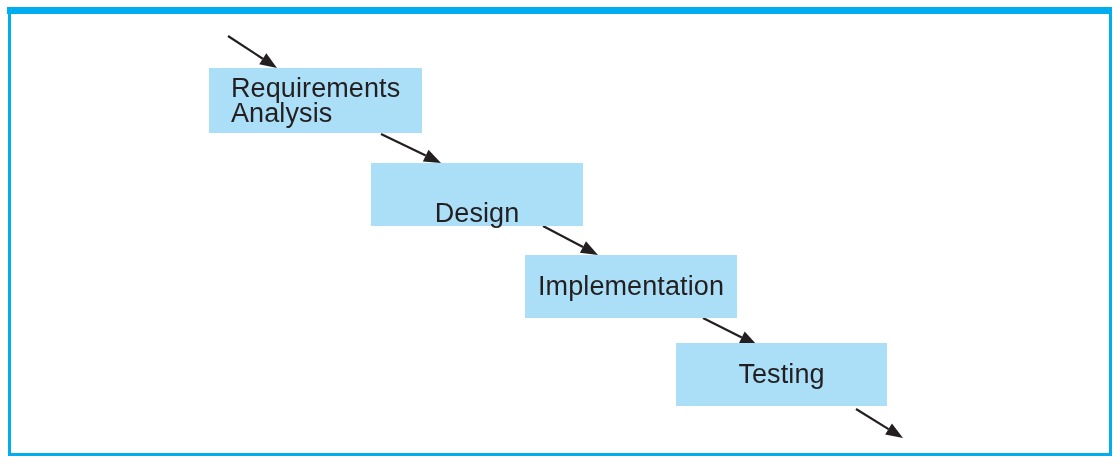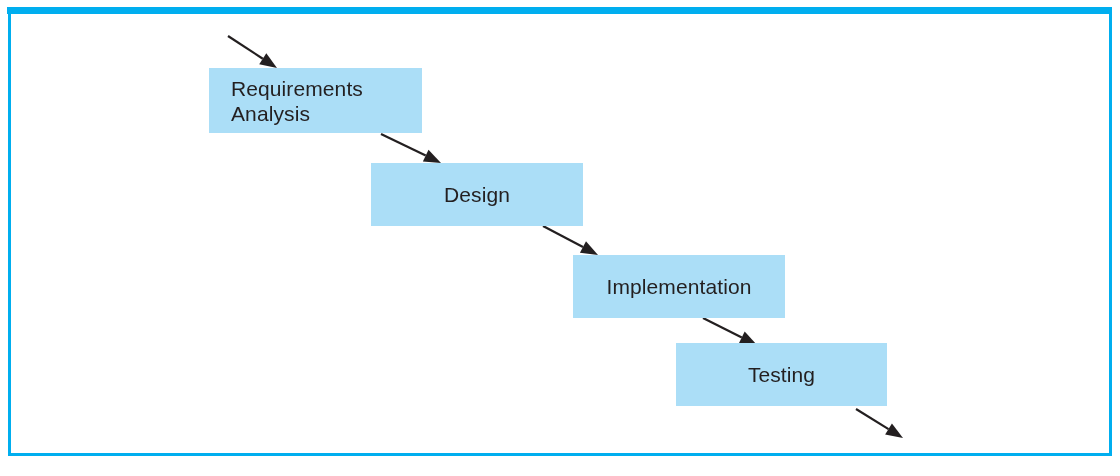--- a/index.html
+++ b/index.html
@@ -49,21 +49,21 @@
     top: 453px;
     width: 1104px;
     height: 3px;
     background: #00AEEF;
   }
   
   .phase-box {
     position: absolute;
     background: #ABDEF7;
     color: #231f20;
-    font-size: 21px;
+    font-size: 27px;
     line-height: 25px;
     letter-spacing: 0.1px;
     box-sizing: border-box;
     display: flex;
     flex-direction: column;
     justify-content: center;
     white-space: pre-line;
   }
   .phase-box.align-left {
     align-items: flex-start;
@@ -117,18 +117,18 @@
       </g>
       <g>
         <line x1="856" y1="409" x2="888.5323877824055" y2="429.07317544020765" stroke="#231f20" stroke-width="2.2" stroke-linecap="butt"></line>
         <polygon points="903,438 885.1191901566026,434.6049095234055 891.9455854082084,423.5414413570098" fill="#231f20"></polygon>
       </g>
     </svg>
 
   <div id="phase-layer">
       <div class="phase-box align-left" style="left: 209px; top: 68px; width: 213px; height: 65px; background: rgb(171, 222, 247); color: rgb(35, 31, 32);"><span class="phase-label">Requirements
 Analysis</span></div>
-      <div class="phase-box align-center" style="left: 371px; top: 163px; width: 212px; height: 63px; background: rgb(171, 222, 247); color: rgb(35, 31, 32);"><span class="phase-label">Design</span></div>
-      <div class="phase-box align-center" style="left: 525px; top: 255px; width: 212px; height: 63px; background: rgb(171, 222, 247); color: rgb(35, 31, 32); margin-left: 48px;"><span class="phase-label">Implementation</span></div>
+      <div class="phase-box align-center" style="left: 371px; top: 163px; width: 212px; height: 63px; background: rgb(171, 222, 247); color: rgb(35, 31, 32); justify-content: flex-end;"><span class="phase-label">Design</span></div>
+      <div class="phase-box align-center" style="left: 525px; top: 255px; width: 212px; height: 63px; background: rgb(171, 222, 247); color: rgb(35, 31, 32);"><span class="phase-label">Implementation</span></div>
       <div class="phase-box align-center" style="left: 676px; top: 343px; width: 211px; height: 63px; background: rgb(171, 222, 247); color: rgb(35, 31, 32);"><span class="phase-label">Testing</span></div>
     </div>
 
 </div>
 
 </body></html>

